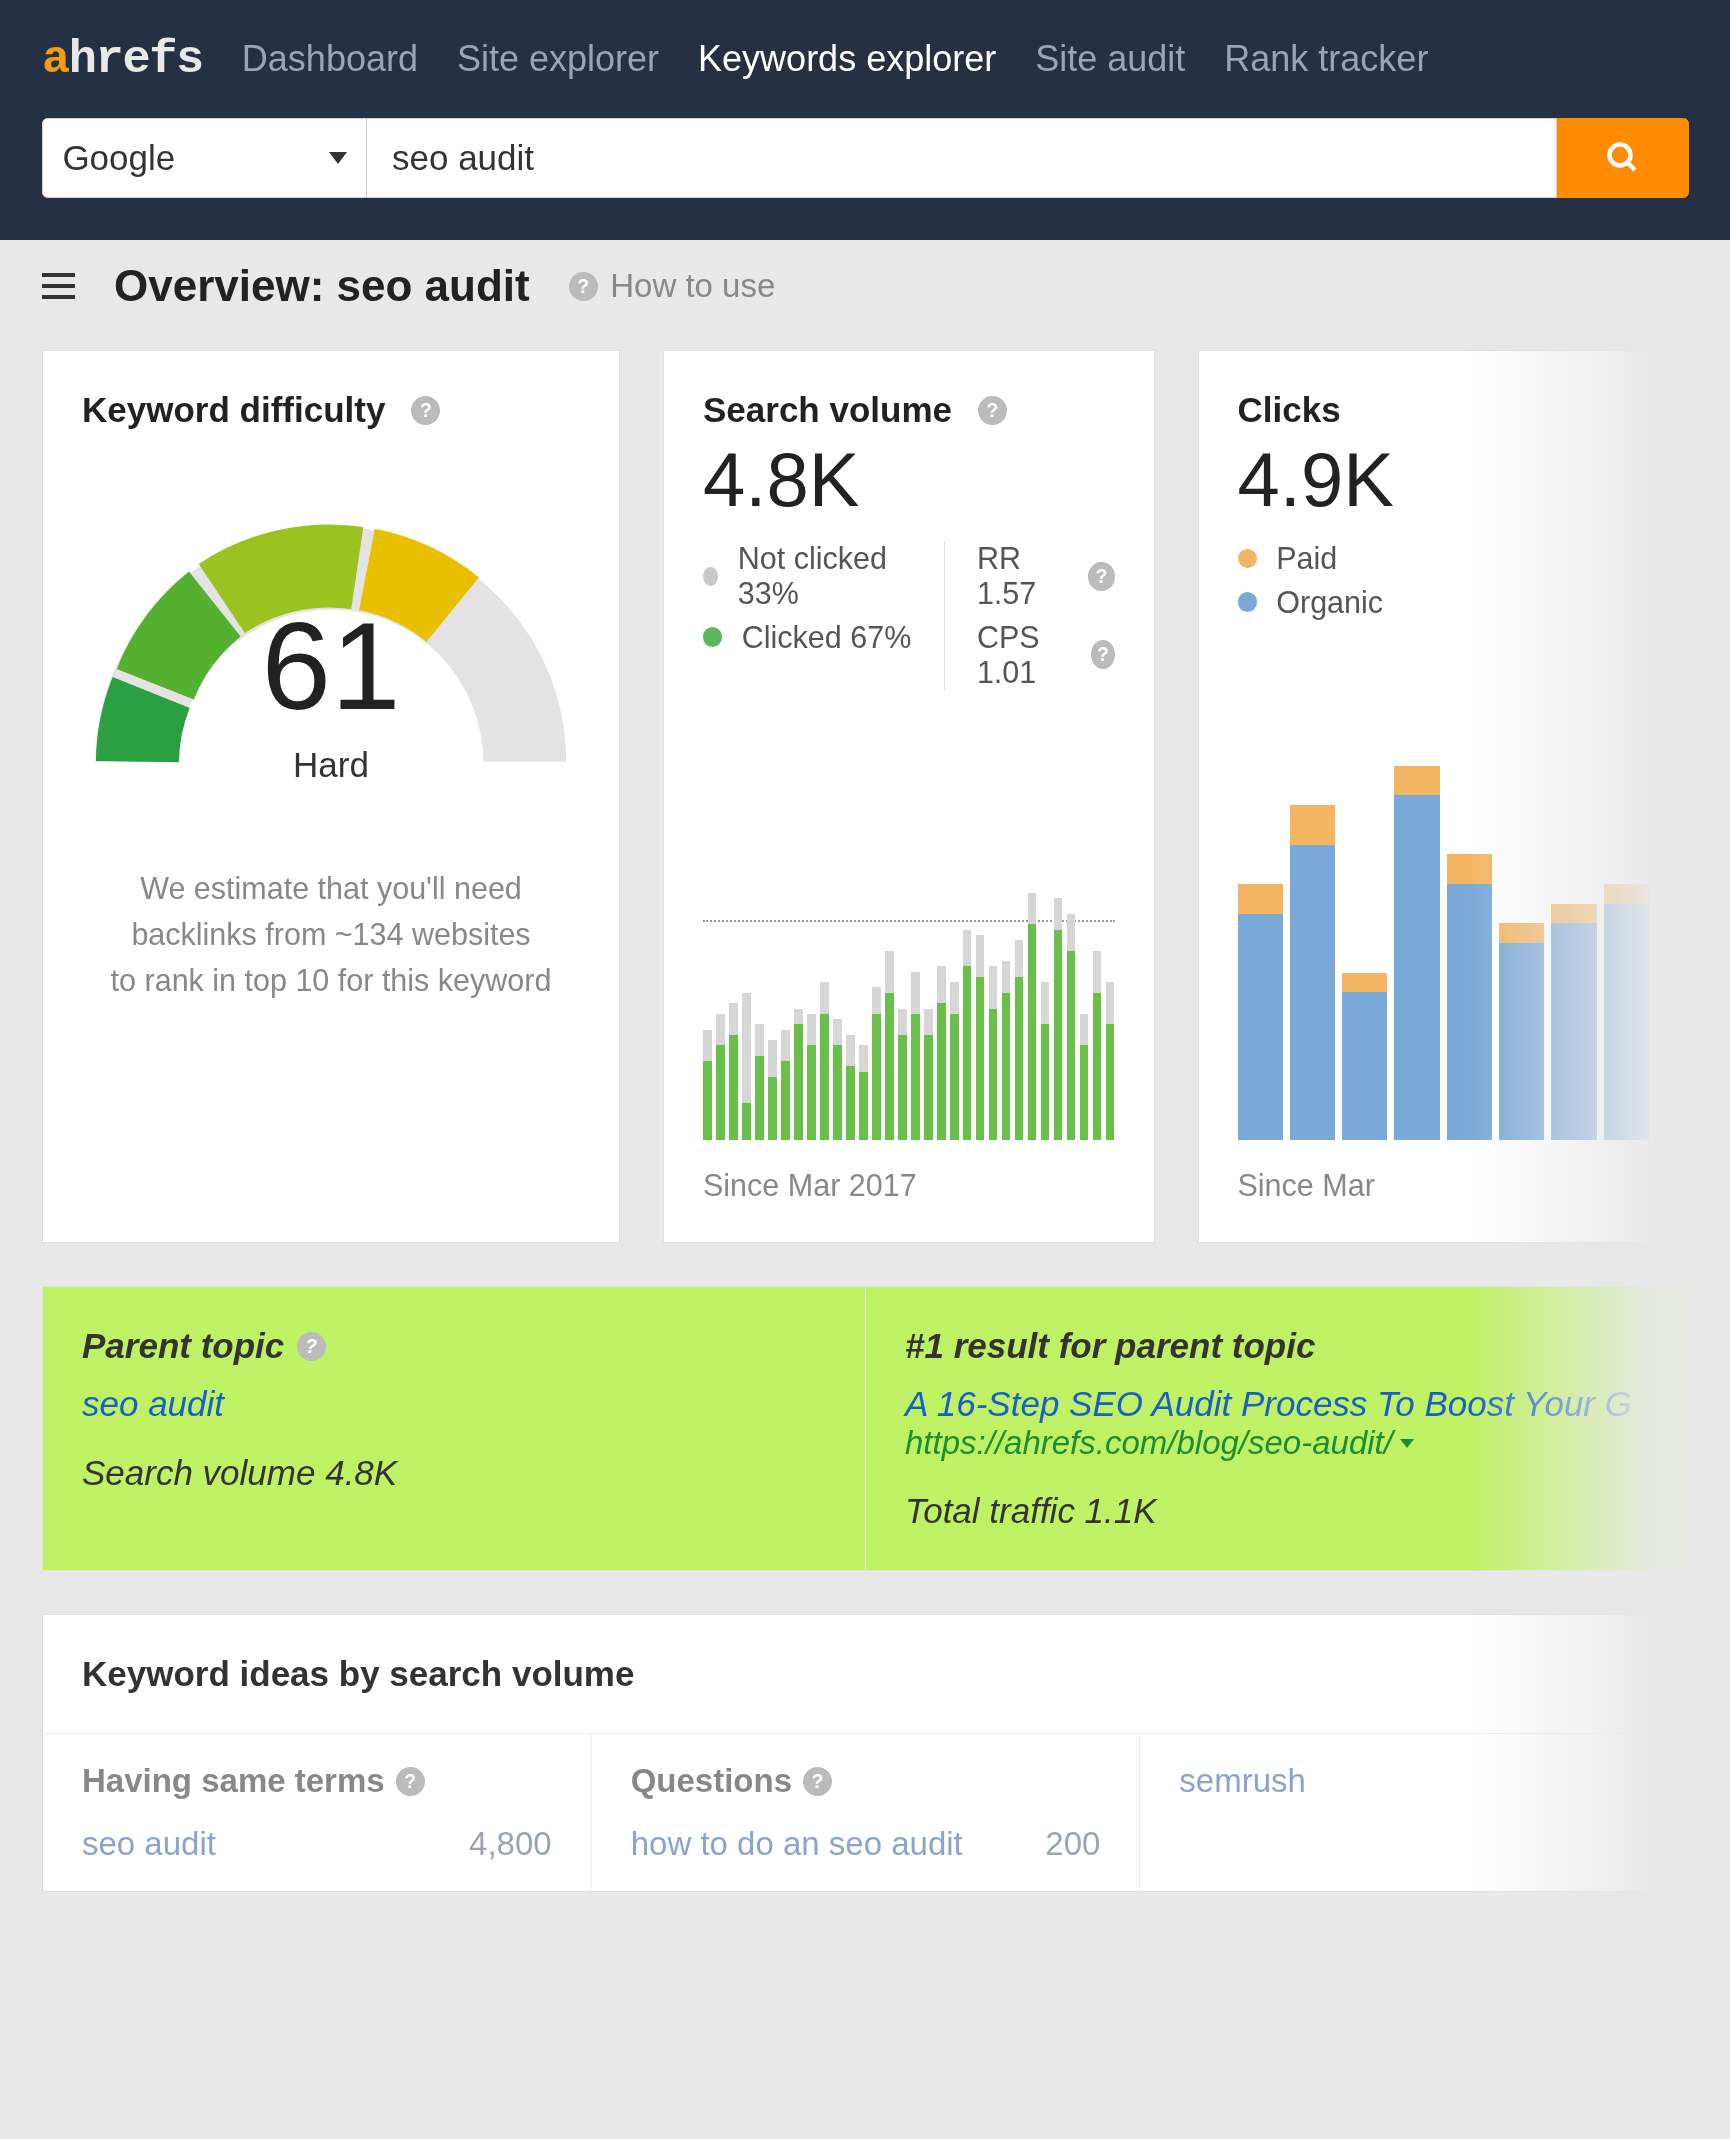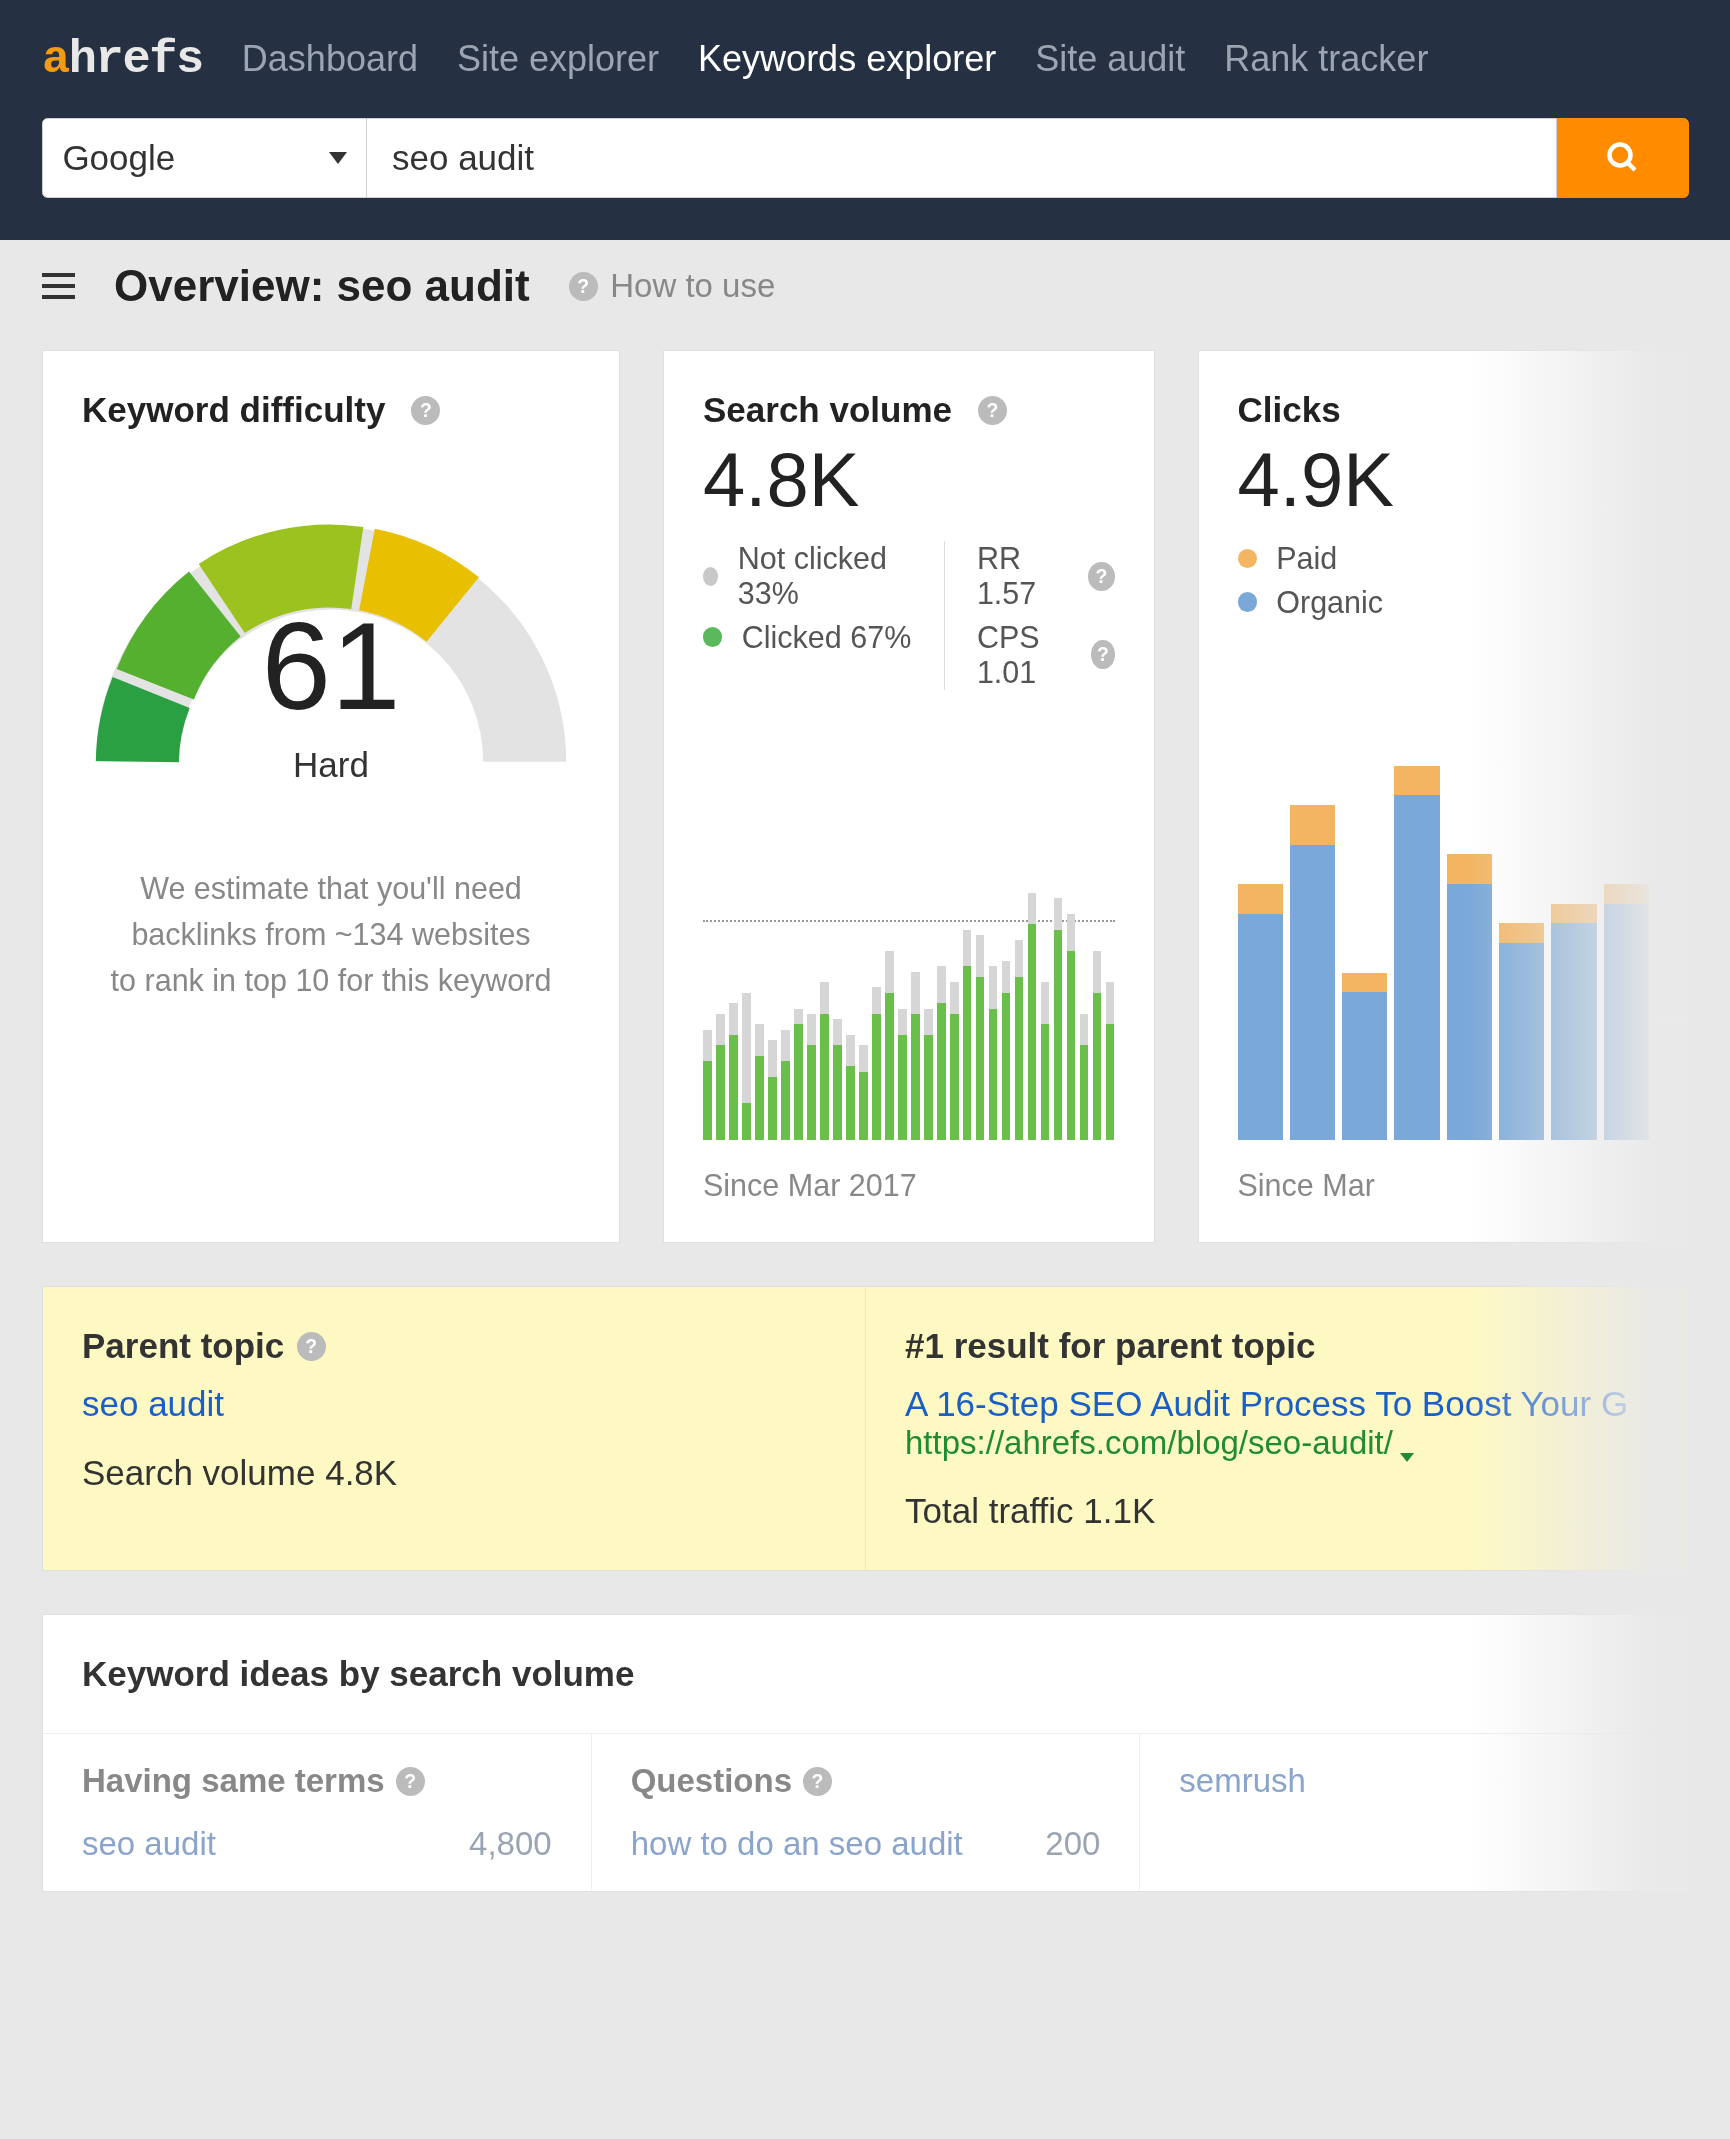--- a/index.html
+++ b/index.html
@@ -59,26 +59,26 @@
   .sv-chart .bar-pair { flex:1; display:flex; flex-direction:column; justify-content:flex-end; height: 263px; position:relative; }
   .sv-chart .bg{ background:#d6d6d6; width:100%; }
   .sv-chart .fg{ background:#6abf4b; width:100%; }
   .sv-chart .dotted { position:absolute; left:0; right:0; border-top:2.1px dotted #999; }
   .since { font-size:30.5px; color:#888; margin-top: 28px; }
   
   .cl-chart { flex:1; display:flex; align-items:flex-end; gap:7px; margin-top:auto; height:263px; }
   .cl-chart .stack { flex:1; display:flex; flex-direction:column; justify-content:flex-end; height:100%; }
   .cl-chart .p1{background:#7aa8d8;} .cl-chart .p2{background:#f3b562;}
   
-  .parent { background:#fef9c3; border:0.7px solid #e0e0e0; margin-top: 43px; display:flex; }
+  .parent { background:#bef264; border:0.7px solid #e0e0e0; margin-top: 43px; display:flex;font-style:italic; }
   .parent .half { flex:1; padding: 39px; }
   .parent .half + .half { border-left:0.7px solid #e5e5e5; }
   .parent h4 { font-size:35px; font-weight:700; display:flex; align-items:center; gap:12.5px; margin-bottom: 18px; }
   .link-blue { color:#1a5fc7; font-size:35px; }
-  .link-green { color:#1f8b33; font-size:33px; display:flex; align-items:flex-end; gap:7px; }
+  .link-green { color:#1f8b33; font-size:33px; display:flex; align-items:center; gap:7px; }
   .caret-sm { width:0; height:0; border-left:7px solid transparent; border-right:7px solid transparent; border-top:9.7px solid #1f8b33; }
   .sub { font-size:35px; color:#333; margin-top: 29px; }
   
   .ideas { background:#fff; border:0.7px solid #e0e0e0; margin-top: 43px; }
   .ideas-head { padding: 39px; font-size:35px; font-weight:700; }
   .ideas-cols { display:flex; border-top:0.7px solid #eee; }
   .ideas-col { flex:1; padding: 28px 39px; border-right:0.7px solid #eee; }
   .ideas-col:last-child{border-right:none;}
   .ideas-col h5 { font-size:33px; color:#888; font-weight:700; display:flex; align-items:center; gap:11px; margin-bottom: 25px; }
   .idea-row { display:flex; justify-content:space-between; font-size:33px; color:#8aa4cc; }

